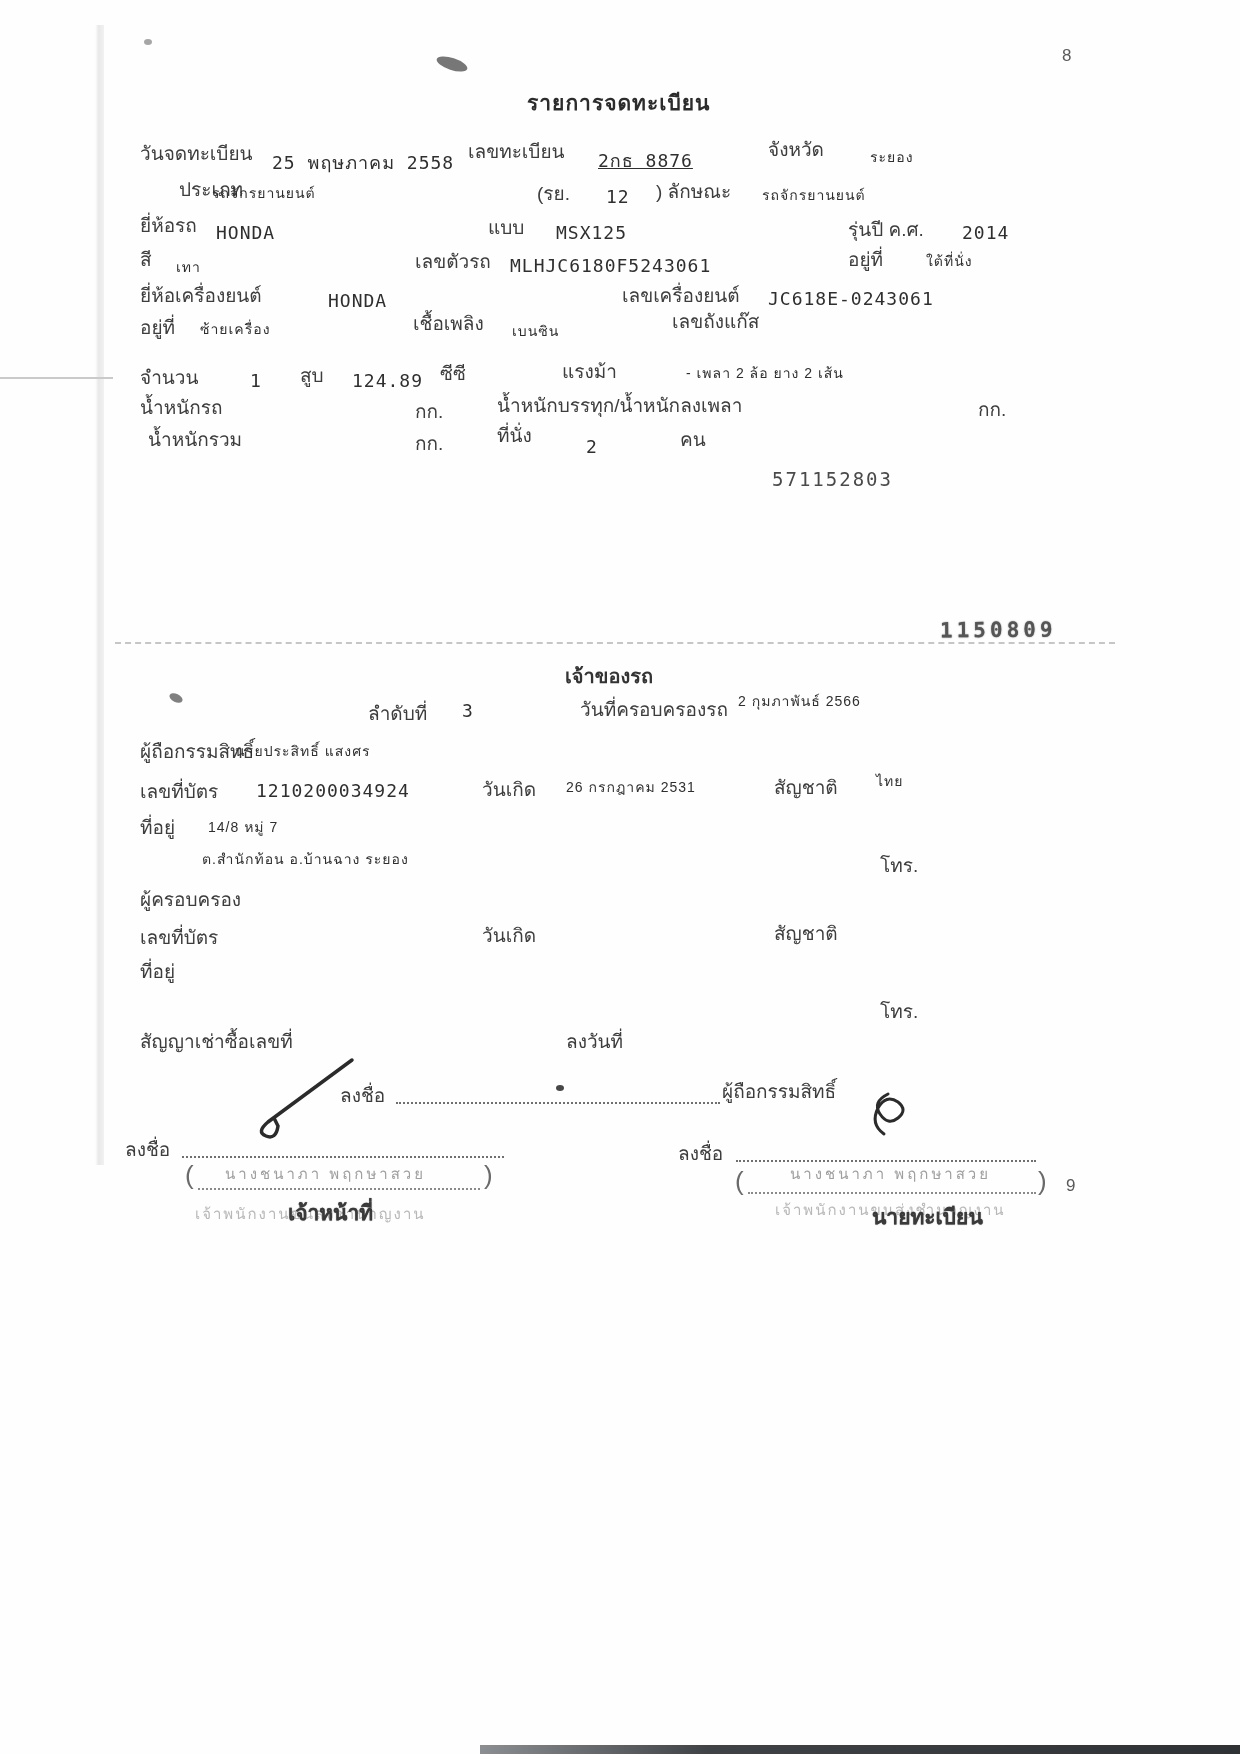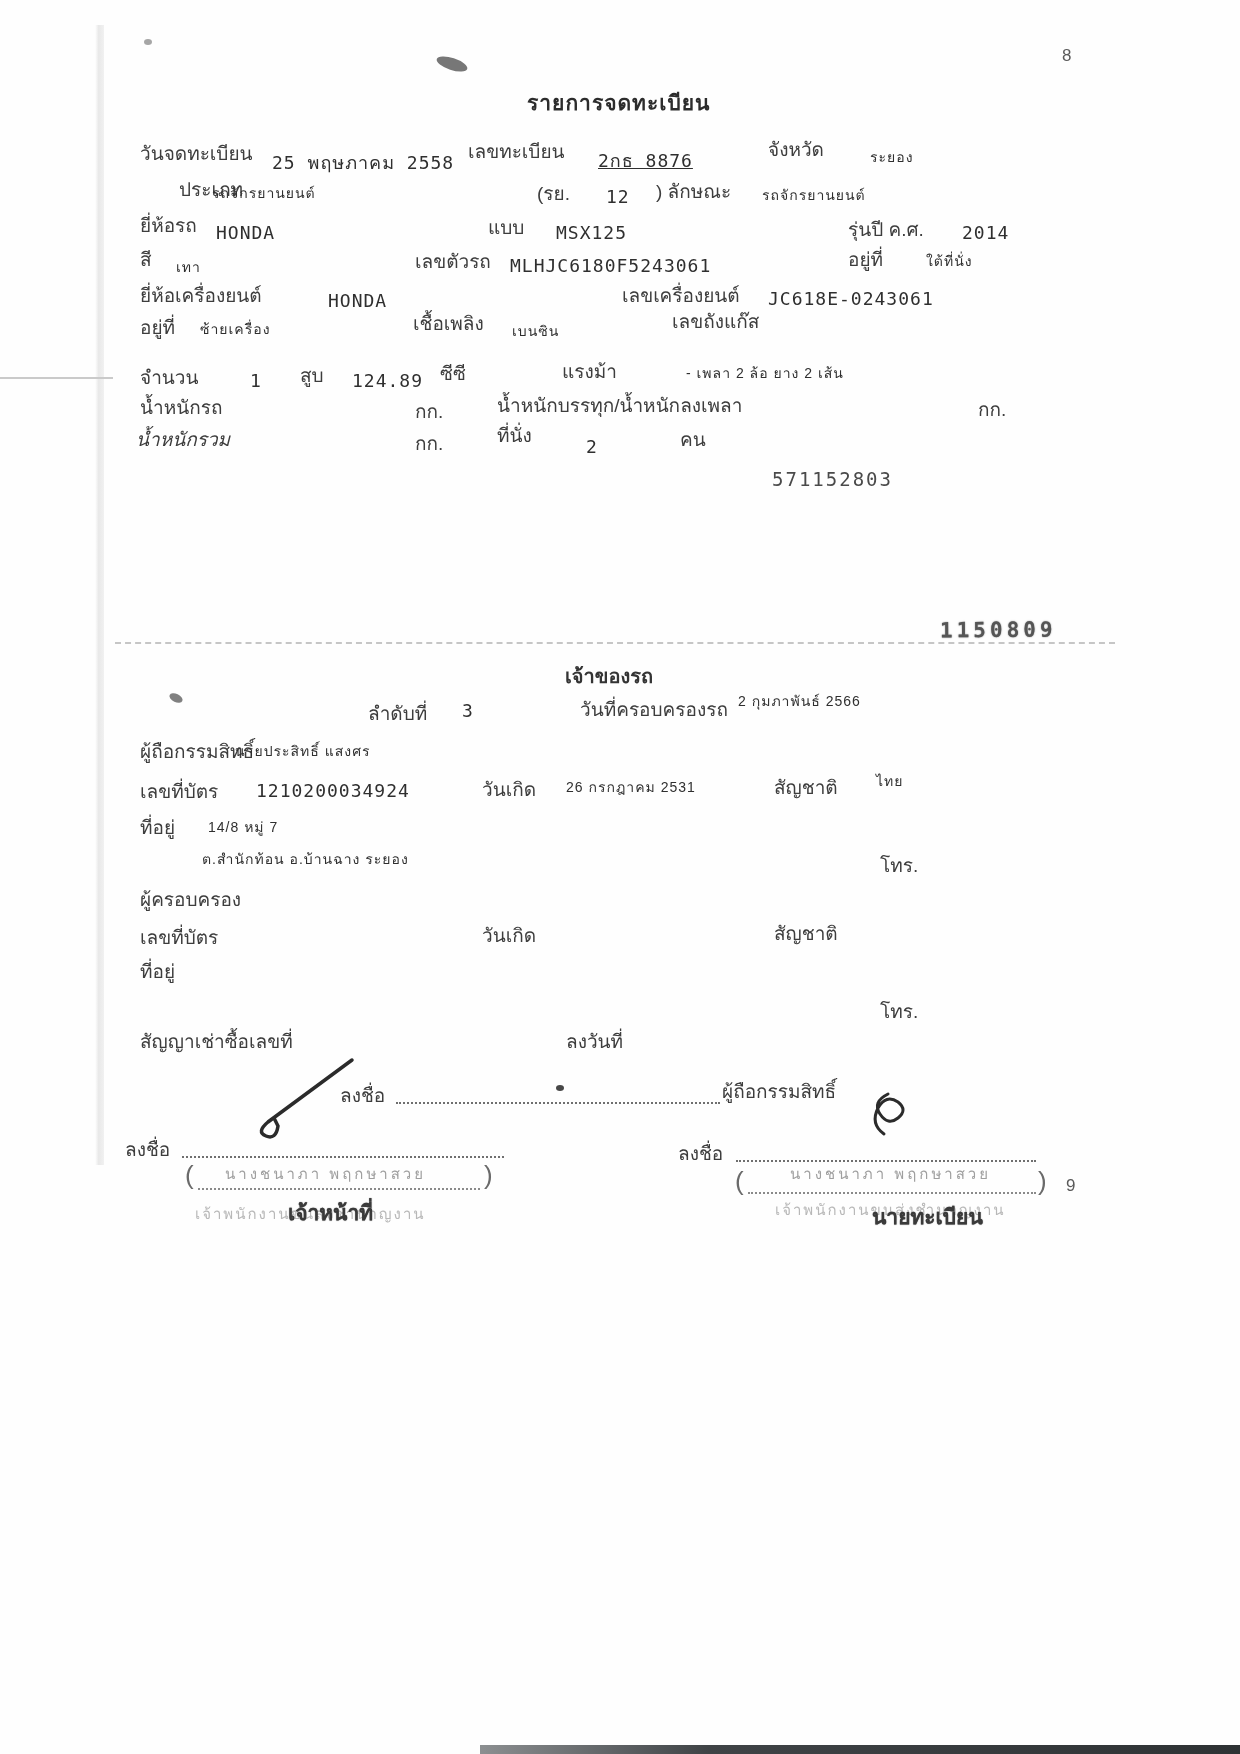--- a/index.html
+++ b/index.html
@@ -108,21 +108,21 @@
   <div class="abs val" style="left:352px;top:370px;">124.89</div>
   <div class="abs lbl" style="left:440px;top:358px;">ซีซี</div>
   <div class="abs lbl" style="left:562px;top:356px;">แรงม้า</div>
   <div class="abs valth" style="left:686px;top:362px;">-  เพลา 2 ล้อ ยาง 2 เส้น</div>
 
   <div class="abs lbl" style="left:140px;top:392px;">น้ำหนักรถ</div>
   <div class="abs lbl" style="left:415px;top:396px;">กก.</div>
   <div class="abs lbl" style="left:497px;top:390px;">น้ำหนักบรรทุก/น้ำหนักลงเพลา</div>
   <div class="abs lbl" style="left:978px;top:394px;">กก.</div>
 
-  <div class="abs lbl" style="left:136px;top:424px;font-style:italic;">น้ำหนักรวม</div>
+  <div class="abs lbl" style="left:148px;top:424px;">น้ำหนักรวม</div>
   <div class="abs lbl" style="left:415px;top:428px;">กก.</div>
   <div class="abs lbl" style="left:497px;top:420px;">ที่นั่ง</div>
   <div class="abs val" style="left:586px;top:436px;">2</div>
   <div class="abs lbl" style="left:680px;top:424px;">คน</div>
 
   <div class="abs docnum" style="left:772px;top:468px;">571152803</div>
 
   <div class="dash-sep"></div>
   <div class="abs stamp-num" style="left:940px;top:618px;">1150809</div>
 

